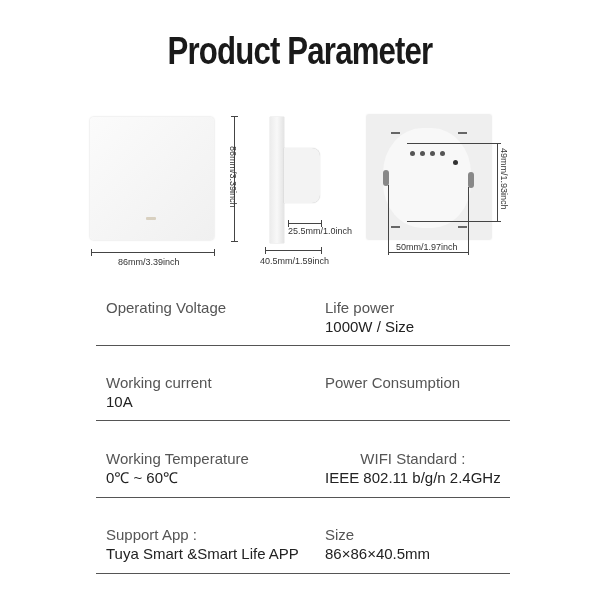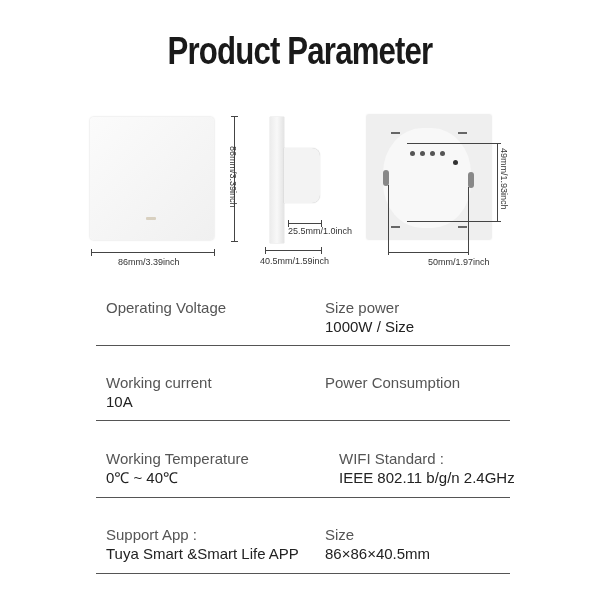--- a/index.html
+++ b/index.html
@@ -73,52 +73,52 @@
   <div class="slot" style="left:458px;top:226px;"></div>
   <div class="clip" style="left:383px;top:170px;"></div>
   <div class="clip" style="left:468px;top:172px;"></div>
   <div class="line-h" style="left:407px;top:143px;width:94px;"></div>
   <div class="line-h" style="left:407px;top:221px;width:94px;"></div>
   <div class="line-v" style="left:497px;top:143px;height:78px;"></div>
   <div class="vdim abs" style="left:499px;top:148px;">49mm/1.93inch</div>
   <div class="line-v" style="left:388px;top:185px;height:70px;"></div>
   <div class="line-v" style="left:468px;top:187px;height:68px;"></div>
   <div class="line-h" style="left:388px;top:252px;width:80px;"></div>
-  <div class="dim abs" style="left:396px;top:257px;margin-left:32px;">50mm/1.97inch</div>
+  <div class="dim abs" style="left:396px;top:242px;">50mm/1.97inch</div>
 </div>
 
 <div>
   <div class="spec-row" style="top:299px;">
     <div class="spec-col" style="left:0;">
       <div class="spec-label">Operating Voltage</div>
     </div>
     <div class="spec-col" style="left:219px;">
-      <div class="spec-label">Size power</div>
+      <div class="spec-label">Life power</div>
       <div class="spec-value">1000W / Size</div>
     </div>
   </div>
   <div class="divider" style="top:345px;"></div>
 
   <div class="spec-row" style="top:374px;">
     <div class="spec-col" style="left:0;">
       <div class="spec-label">Working current</div>
       <div class="spec-value">10A</div>
     </div>
     <div class="spec-col" style="left:219px;">
       <div class="spec-label">Power Consumption</div>
     </div>
   </div>
   <div class="divider" style="top:420px;"></div>
 
   <div class="spec-row" style="top:450px;">
     <div class="spec-col" style="left:0;">
       <div class="spec-label">Working Temperature</div>
-      <div class="spec-value">0℃ ~ 40℃</div>
+      <div class="spec-value">0℃ ~ 60℃</div>
     </div>
-    <div class="spec-col" style="left:233px;">
+    <div class="spec-col" style="left:219px;text-align:center;">
       <div class="spec-label">WIFI Standard :</div>
       <div class="spec-value">IEEE 802.11 b/g/n 2.4GHz</div>
     </div>
   </div>
   <div class="divider" style="top:497px;"></div>
 
   <div class="spec-row" style="top:526px;">
     <div class="spec-col" style="left:0;">
       <div class="spec-label">Support App :</div>
       <div class="spec-value">Tuya Smart &amp;Smart Life APP</div>

